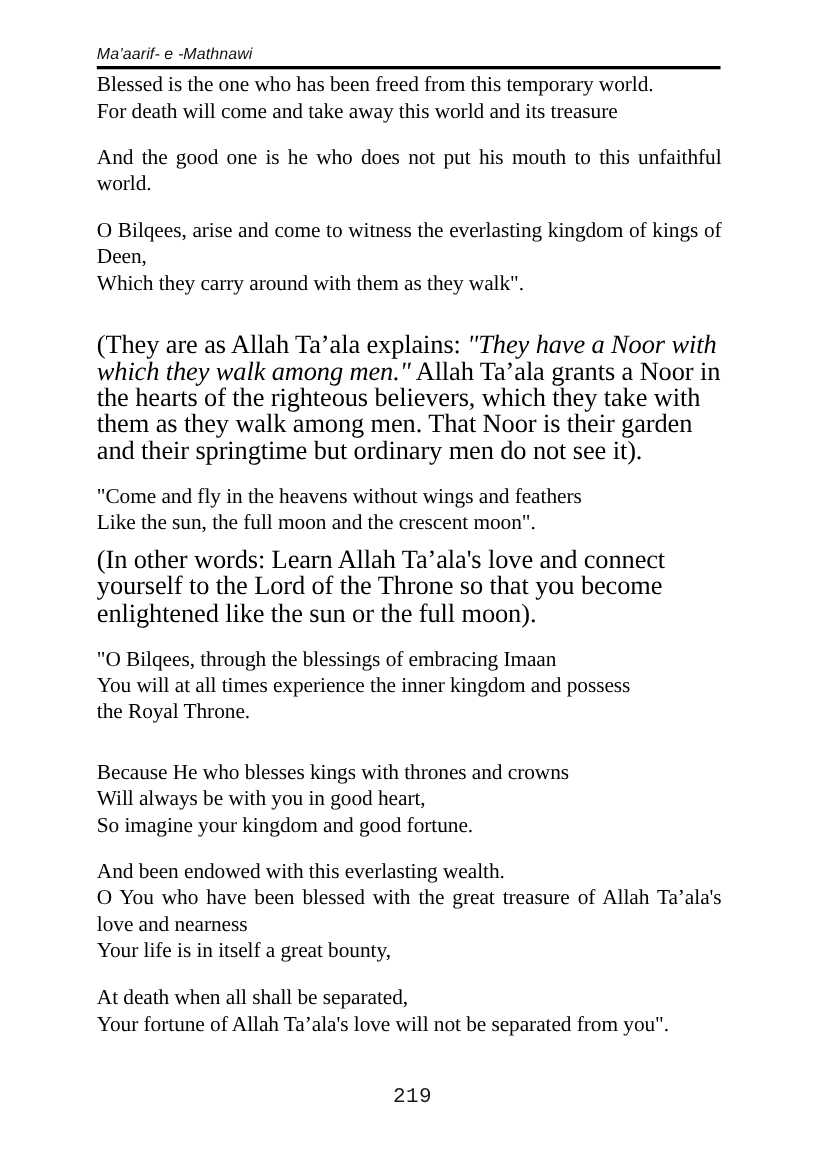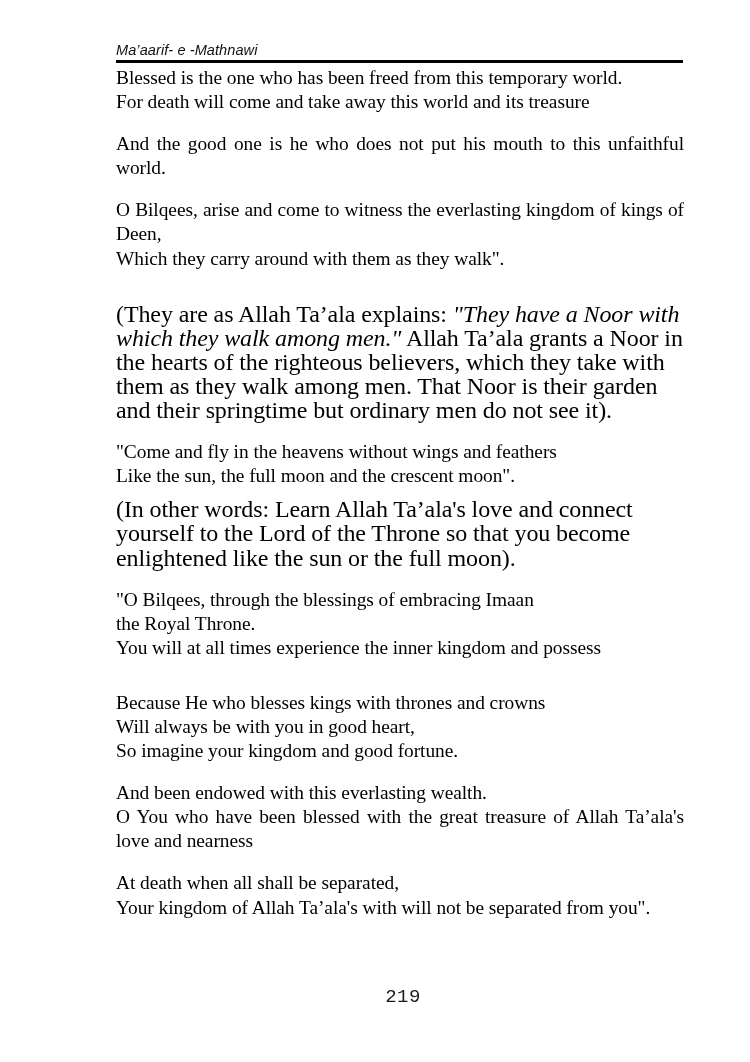--- a/index.html
+++ b/index.html
@@ -15,21 +15,20 @@
     color: #000000;
     overflow: hidden;
   }
 
   #page {
     position: absolute;
     left: 0; top: 0;
     width: 652px;
     height: 1062px;
     background: #ffffff;
-    margin-left: 28px;
   }
 
   
   #header-zone {
     position: absolute;
     left: 88px;
     top: 42px;
     width: 567px;
   }
   #header-title {
@@ -138,36 +137,37 @@
       <div class="gap-md"></div>
       <div class="block verse ragged" id="b5">
         <span class="ln">"Come and fly in the heavens without wings and feathers</span>
         <span class="ln">Like the sun, the full moon and the crescent moon".</span>
       </div>
       <div class="gap-sm"></div>
       <div class="block prose ragged" id="b6"><span>(In other words: Learn Allah Ta’ala's love and connect yourself to the Lord of the Throne so that you become enlightened like the sun or the full moon).</span></div>
       <div class="gap-md"></div>
       <div class="block verse ragged" id="b7">
         <span class="ln">"O Bilqees, through the blessings of embracing Imaan</span>
+        <span class="ln">You will at all times experience the inner kingdom and possess</span>
         <span class="ln">the Royal Throne.</span>
-        <span class="ln">You will at all times experience the inner kingdom and possess</span>
       </div>
       <div class="gap-lg"></div>
       <div class="block verse ragged" id="b8">
         <span class="ln">Because He who blesses kings with thrones and crowns</span>
         <span class="ln">Will always be with you in good heart,</span>
         <span class="ln">So imagine your kingdom and good fortune.</span>
       </div>
       <div class="gap-md"></div>
       <div class="block verse just" id="b9">
         <span class="ln">And been endowed with this everlasting wealth.</span>
         <span class="ln">O You who have been blessed with the great treasure of Allah Ta’ala's love and nearness</span>
+        <span class="ln">Your life is in itself a great bounty,</span>
       </div>
       <div class="gap-md"></div>
       <div class="block verse ragged" id="b10">
         <span class="ln">At death when all shall be separated,</span>
-        <span class="ln">Your kingdom of Allah Ta’ala's with will not be separated from you".</span>
+        <span class="ln">Your fortune of Allah Ta’ala's love will not be separated from you".</span>
       </div>
     </div>
 
   <div id="page-number">219</div>
 
 </div>
 
 </body></html>

